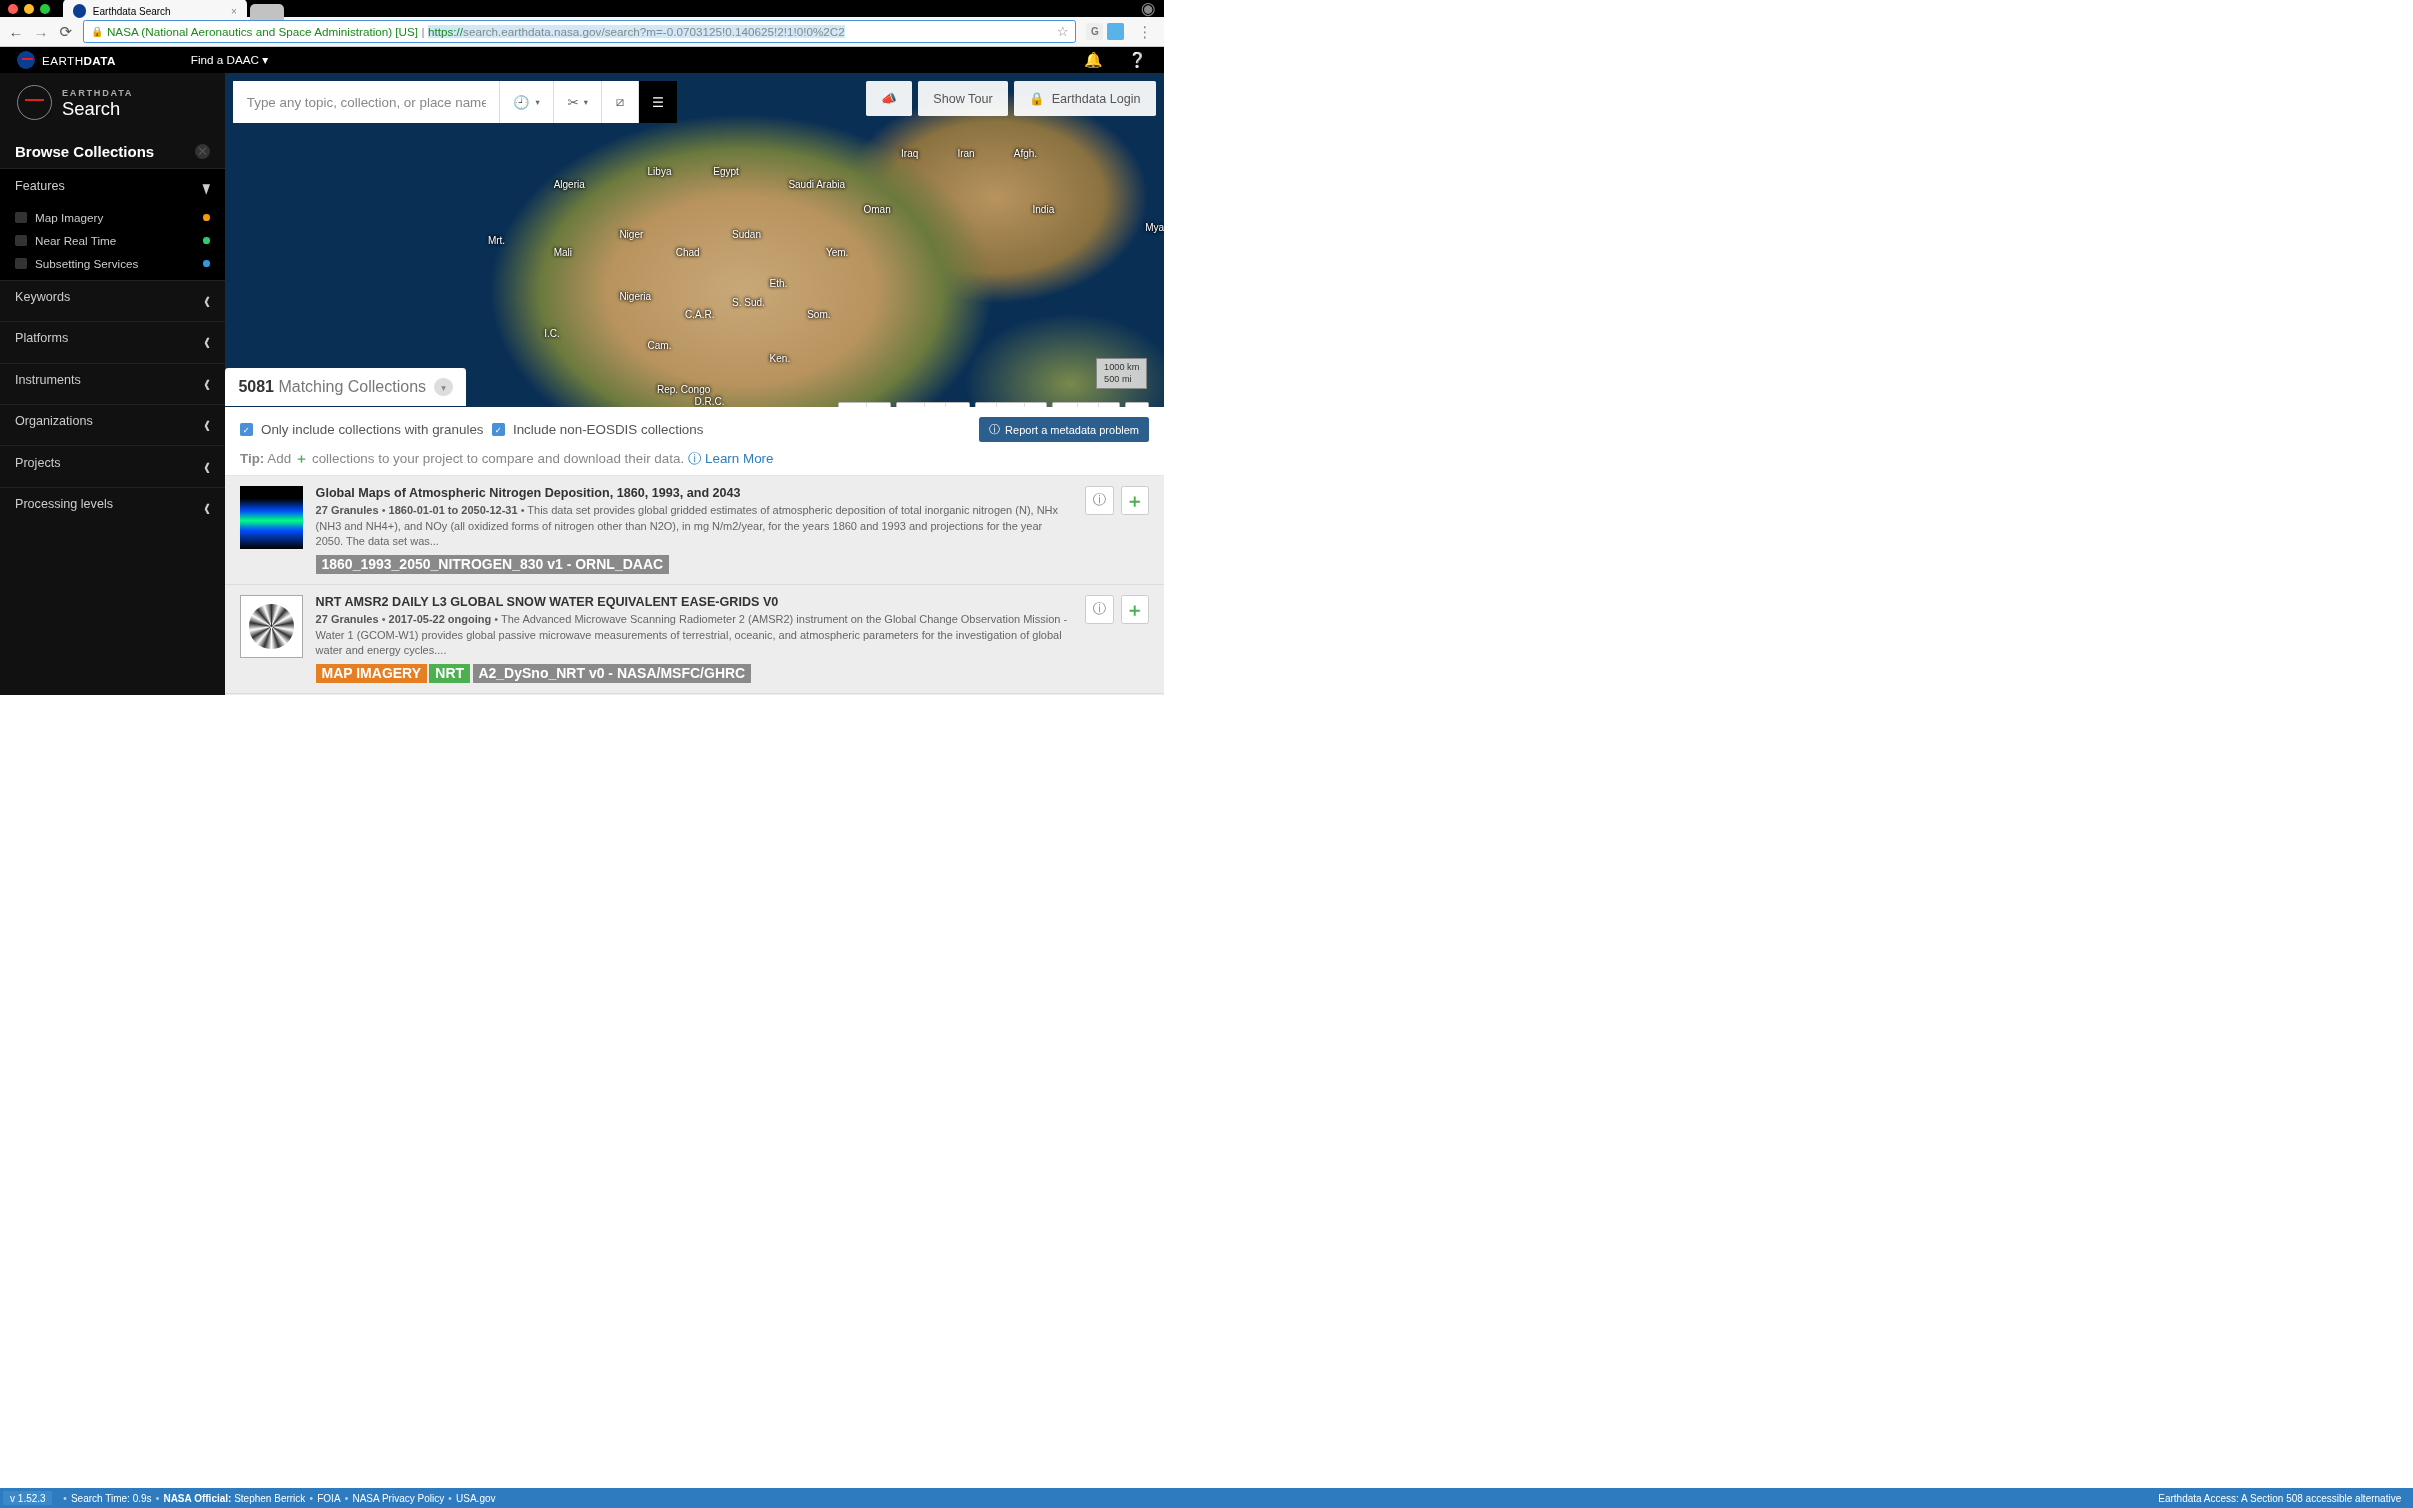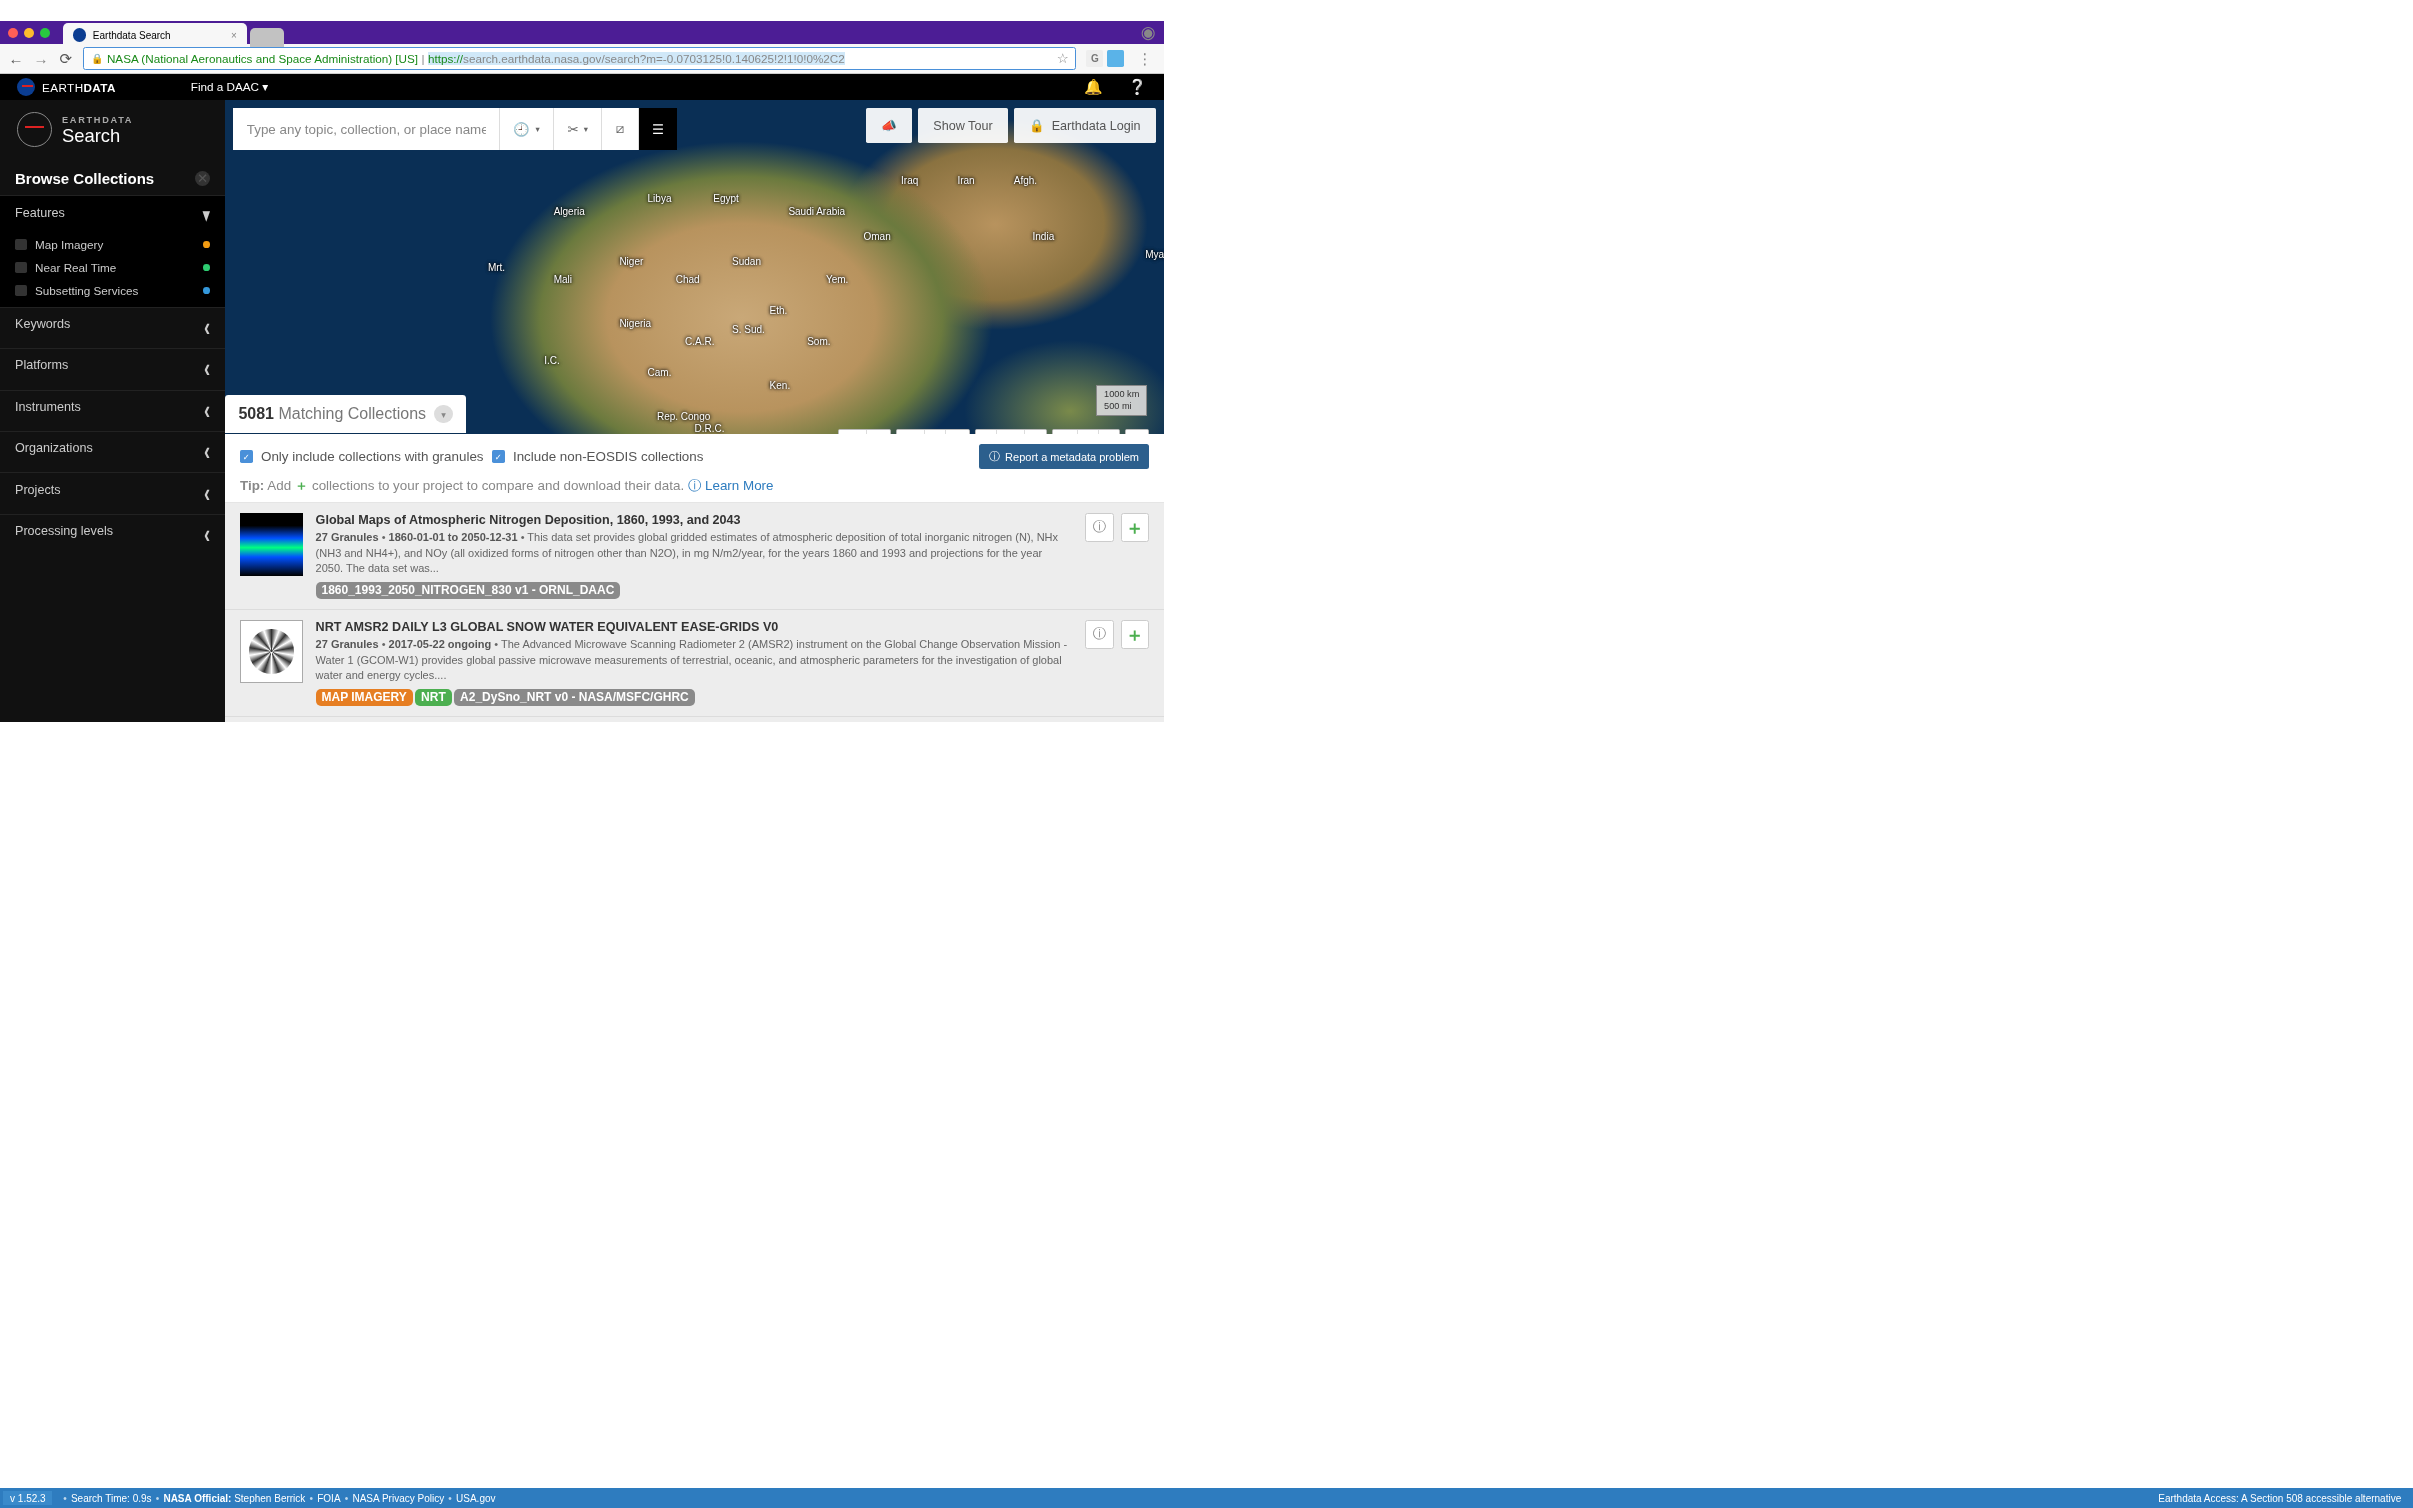--- a/index.html
+++ b/index.html
@@ -1,19 +1,19 @@
 <!DOCTYPE html>
 <html style="font-size:13.4px"><head>
 <meta charset="utf-8">
 <style>
 * { box-sizing: border-box; margin: 0; padding: 0; }
 body { font-family: -apple-system, Helvetica, Arial, sans-serif; font-size: 11.7px; background: #fff; width: 1164px; height: 727px; overflow: hidden; }
 
 
-.chrome { background: #4c1d95; height: 23px; display: flex; align-items: center; padding: 0 8.4px; margin-top: 21px; }
+.chrome { background: #000000; height: 17px; display: flex; align-items: center; padding: 0 8.4px; }
 .mac-dots { display: flex; gap: 5.9px; margin-right: 12.6px; }
 .dot { width: 10px; height: 10px; border-radius: 50%; }
 .r { background: #ff5f57; } .y { background: #febc2e; } .g { background: #28c840; }
 .tab { background: #f7f7f7; border-radius: 5px 5px 0 0; padding: 5px 10px; font-size: 10px; display: flex; align-items: center; gap: 6.7px; margin-top: 5px; height: 24px; width: 184px; }
 .tab-favicon { width: 13.4px; height: 13.4px; background: #0b3d91; border-radius: 50%; display: inline-block; }
 .tab-close { margin-left: auto; color: #888; }
 .inactive-tab { width: 34px; height: 18.4px; background: #c2c2c2; border-radius: 5px 5px 0 0; margin-left: 3.4px; margin-top: 10px; }
 .chrome-user { margin-left: auto; color: #888; font-size: 17px; }
 
 .addr-bar { background: #f7f7f7; height: 30px; display: flex; align-items: center; padding: 0 8.4px; gap: 10px; border-bottom: 0.8px solid #ccc; }
@@ -109,21 +109,21 @@
 .result-list { flex: 1; overflow-y: auto; background: #ededed; }
 .result-item { display: flex; gap: 12.6px; padding: 10px 15px; border-bottom: 0.8px solid #dcdcdc; background: #ededed; }
 .thumb { width: 63px; height: 63px; background: #000; flex-shrink: 0; display: flex; align-items: center; justify-content: center; overflow: hidden; }
 .thumb.t1 { background: linear-gradient(180deg, #000 0%, #000 20%, #0050ff 40%, #00ff80 55%, #0050ff 70%, #000 100%); }
 .thumb.t2 { background: #fff; border: 0.8px solid #aaa; position: relative; }
 .thumb.t2::before { content: ''; position: absolute; inset: 8.4px; background: conic-gradient(#333 0deg, #fff 20deg, #333 40deg, #fff 60deg, #333 80deg, #fff 100deg, #333 120deg, #fff 140deg, #333 160deg, #fff 180deg, #333 200deg, #fff 220deg, #333 240deg, #fff 260deg, #333 280deg, #fff 300deg, #333 320deg, #fff 340deg, #333 360deg); border-radius: 50%; }
 .result-body { flex: 1; }
 .result-title { font-size: 12.6px; font-weight: 700; color: #333; margin-bottom: 3.4px; }
 .result-desc { font-size: 11px; color: #666; line-height: 1.4; margin-bottom: 5px; }
 .result-desc b { color: #555; }
-.badge { display: inline-block; padding: 1.7px 5.9px; font-size: 12px; color: #fff; border-radius: 5px; margin-right: 2.5px; font-weight: 600; }
+.badge { display: inline-block; padding: 1.7px 5.9px; font-size: 14px; color: #fff; border-radius: 0; margin-right: 2.5px; font-weight: 600; }
 .badge.gray { background: #8a8a8a; }
 .badge.orange { background: #e67e22; }
 .badge.green { background: #4caf50; }
 .result-actions { display: flex; gap: 6.7px; align-items: flex-start; }
 .ra-btn { width: 28.5px; height: 28.5px; background: #fff; border: 0.8px solid #ccc; display: flex; align-items: center; justify-content: center; font-size: 13.4px; color: #888; cursor: pointer; border-radius: 2.5px; }
 .ra-btn.add { color: #4caf50; font-weight: bold; font-size: 18.4px; }
 
 
 .footer { position: fixed; bottom: 0; left: 0; right: 0; height: 20px; background: #2e7cbf; color: #fff; font-size: 10px; display: flex; align-items: center; padding: 0 3.4px; }
 .footer .ver { background: #3a8acb; padding: 1.7px 6.7px; margin-right: 6.7px; }

